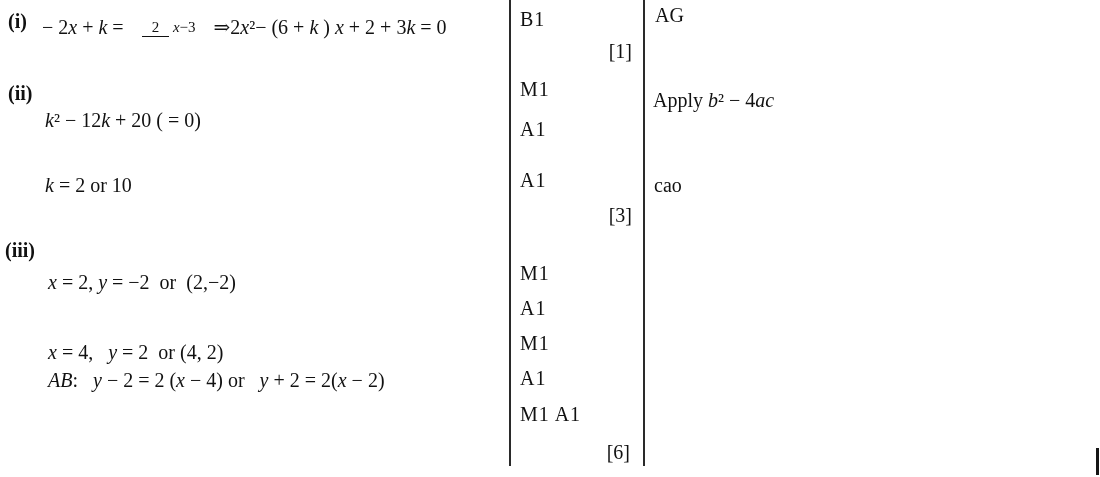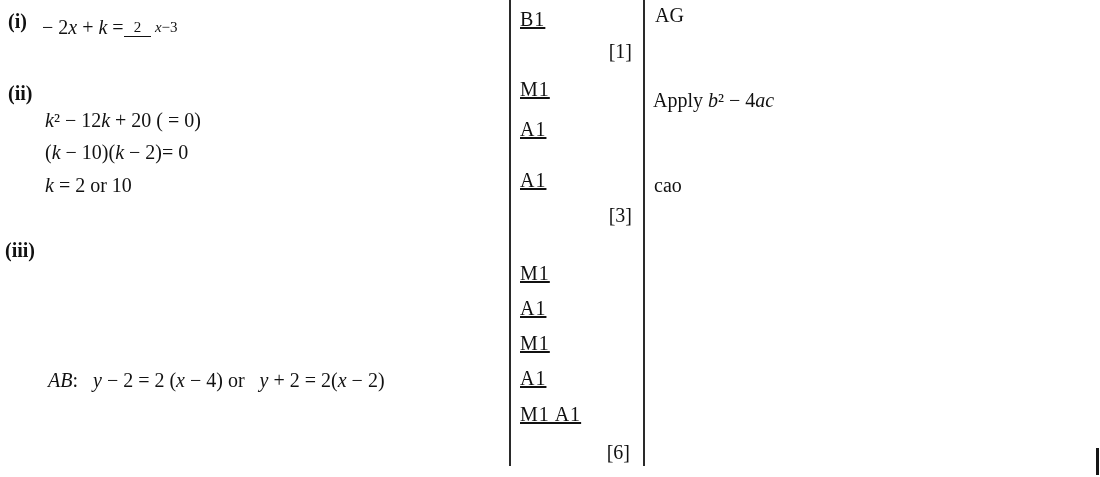--- a/index.html
+++ b/index.html
@@ -8,53 +8,55 @@
     width:1100px;height:477px;
     background:#ffffff;
     font-family:"Liberation Serif","DejaVu Serif",serif;
     color:#111;
     overflow:hidden;
   }
   .abs{position:absolute;white-space:nowrap;}
   .math{font-size:20px;line-height:24px;}
   .math i{font-style:italic;}
   .part-label{font-weight:700;font-size:20px;line-height:24px;}
-  .mark{font-size:20px;line-height:24px;letter-spacing:1px;text-decoration:underline;}
+  .mark{font-size:20px;line-height:24px;letter-spacing:1px;}
   .total{font-size:20px;line-height:24px;width:76px;text-align:right;}
   .comment{font-size:20px;line-height:24px;}
   .divider{position:absolute;top:0;width:2px;height:466px;background:#2a2a2a;}
   .cursor-mark{position:absolute;width:3px;height:27px;background:#161616;}
   
   .eq-row{display:flex;align-items:center;height:50px;text-align:center;}
   .eq-row > span{display:inline-block;}
   .frac{display:inline-flex;flex-direction:column;align-items:center;
-        font-size:15px;line-height:17px;margin:0 0;vertical-align:middle;}
+        font-size:15px;line-height:17px;margin:0 18px;vertical-align:middle;}
   .frac .num{padding:0 10px 1px 10px;border-bottom:1.6px solid #111;}
   .frac .den{padding-top:1px;}
 </style>
 </head>
 <body>
 
 <div class="page">
 
   <div class="abs part-label" style="left:8px;top:9px">(i)</div>
   <div class="abs eq-row math" style="left:42px;top:2px">
     <span>− 2<i>x</i> + <i>k</i> =</span>
     <span class="frac">
       <span class="num">2</span>
       <span class="den"><i>x</i>−3</span>
     </span>
+    <span>⇒2<i>x</i>²− (6 + <i>k</i> ) <i>x</i> + 2 + 3<i>k</i> = 0</span>
   </div>
 
   <div class="abs part-label" style="left:8px;top:81px">(ii)</div>
   <div class="abs math" style="left:45px;top:108px"><i>k</i>² − 12<i>k</i> + 20 ( = 0)</div>
-  <div class="abs math" style="left:45px;top:140px">(<i>k</i> − 10)(<i>k</i> − 2)= 0</div>
   <div class="abs math" style="left:45px;top:173px"><i>k</i> = 2 or 10</div>
 
   <div class="abs part-label" style="left:5px;top:238px">(iii)</div>
+  <div class="abs math" style="left:48px;top:270px"><i>x</i> = 2, <i>y</i> = −2 or (2,−2)</div>
+  <div class="abs math" style="left:48px;top:340px"><i>x</i> = 4,  <i>y</i> = 2 or (4, 2)</div>
   <div class="abs math" style="left:48px;top:368px"><i>AB</i>:  <i>y</i> − 2 = 2 (<i>x</i> − 4) or  <i>y</i> + 2 = 2(<i>x</i> − 2)</div>
 
   <div class="divider" style="left:509px"></div>
   <div class="divider" style="left:643px"></div>
 
   <div class="abs mark" style="left:520px;top:7px">B1</div>
   <div class="abs total" style="left:556px;top:39px">[1]</div>
 
   <div class="abs mark" style="left:520px;top:77px">M1</div>
   <div class="abs mark" style="left:520px;top:117px">A1</div>

